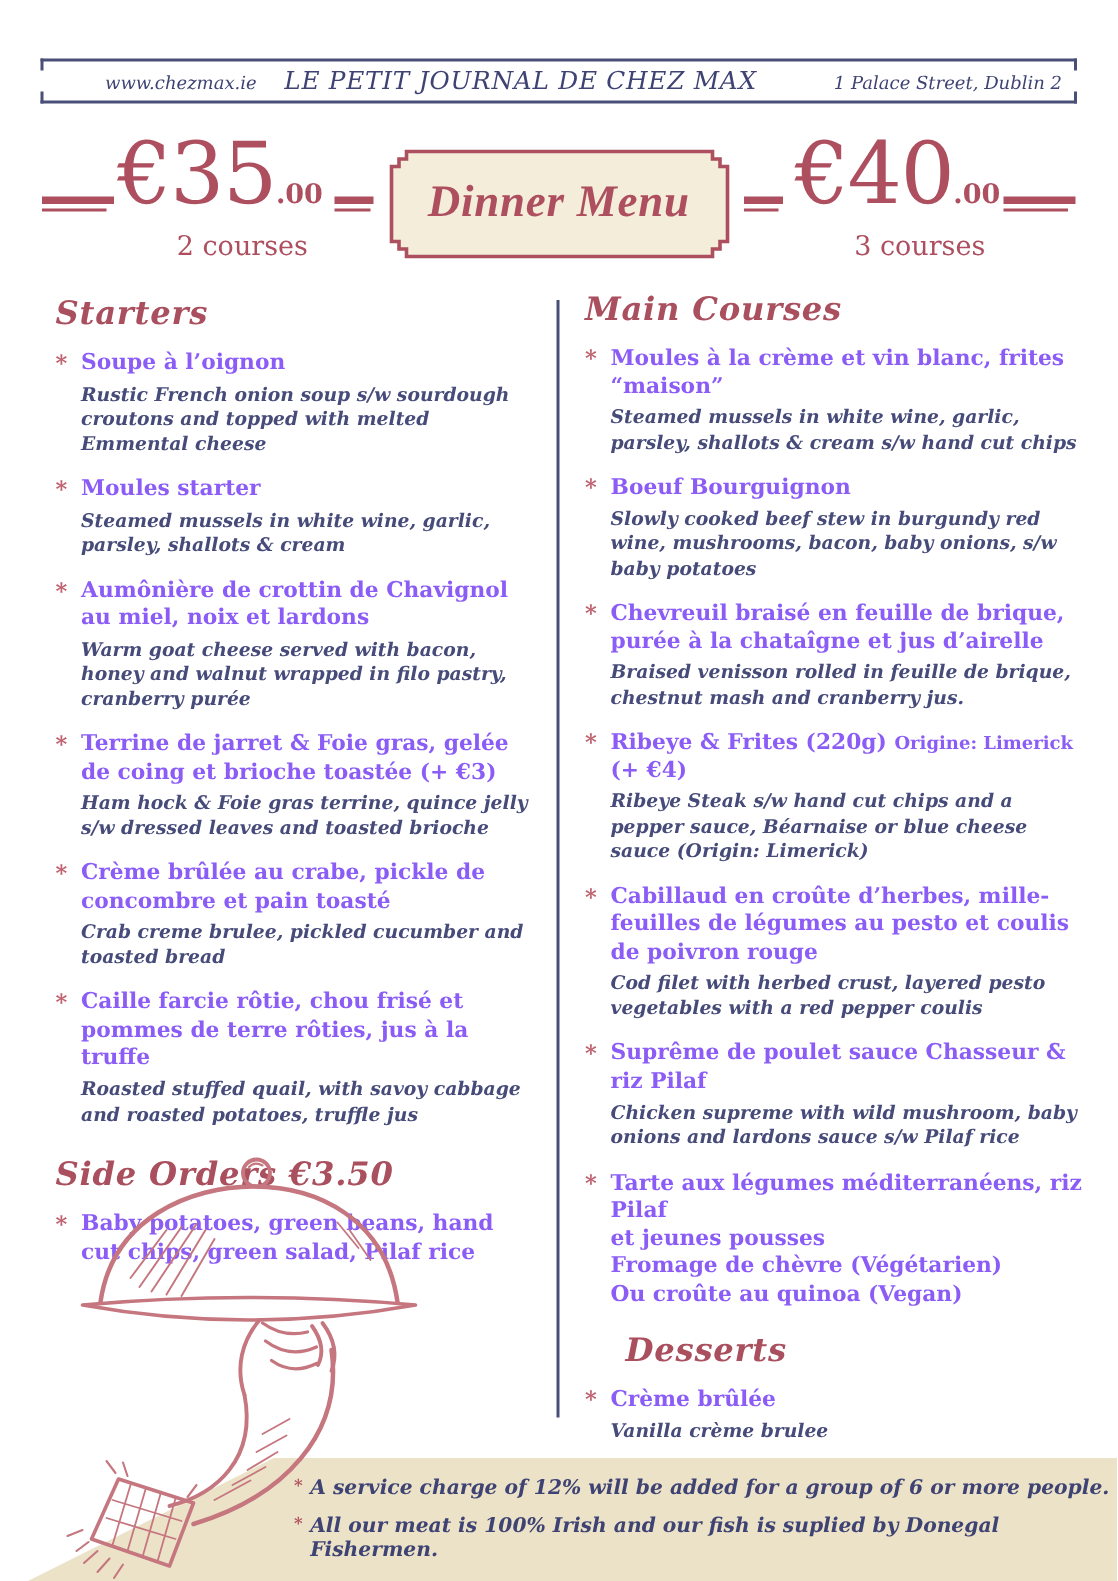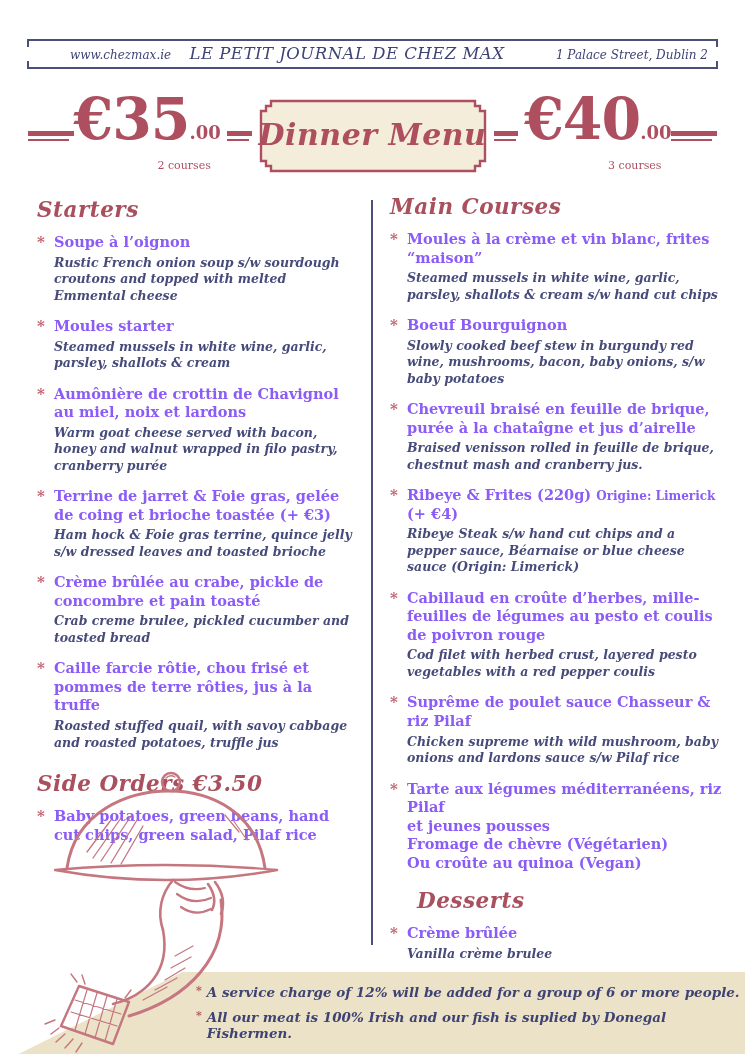--- a/index.html
+++ b/index.html
@@ -20,24 +20,24 @@
   .masthead-title{font-size:16.5px;letter-spacing:.5px;}
   
   .banner{position:absolute;left:28px;right:28px;top:94px;height:84px;
     display:flex;align-items:center;justify-content:space-between;}
   .dash{display:flex;flex-direction:column;gap:3px;}
   .dash .bar1{height:5px;background:#ad4f5f;}
   .dash .bar2{height:2px;background:#ad4f5f;width:90%;}
   .dash-edge{width:48px;}
   .dash-mid{width:26px;margin:0 6px;}
   .price-block{text-align:right;color:#ad4f5f;line-height:.85;margin-top:-6px;}
-  .price-big{font-size:57px;font-weight:bold;letter-spacing:-1px;}
+  .price-big{font-size:57px;font-weight:normal;letter-spacing:-1px;}
   .price-cents{font-size:18px;font-weight:bold;}
-  .price-caption{font-size:11px;margin-top:16px;margin-right:10px;line-height:1;}
-  .badge{position:relative;width:230px;height:76px;flex:none;}
+  .price-caption{font-size:18px;margin-top:16px;margin-right:10px;line-height:1;}
+  .badge{position:relative;width:230px;height:76px;flex:none;font-family:Liberation Serif, serif;}
   .badge svg{position:absolute;inset:0;}
   .badge-text{position:absolute;inset:0;display:flex;align-items:center;justify-content:center;
     font-size:30px;font-weight:bold;font-style:italic;color:#ad4f5f;letter-spacing:.5px;padding-bottom:3px;}
   
   .col{position:absolute;}
   .col-left{left:37px;top:197px;width:323px;}
   .col-right{left:390px;top:194px;width:334px;}
   .divider{position:absolute;left:371px;top:200px;width:2px;height:745px;background:#4a4f78;}
   .section-title{color:#a94f5e;font-size:21.5px;font-weight:bold;font-style:italic;
     letter-spacing:.5px;margin:0 0 11px 0;}

